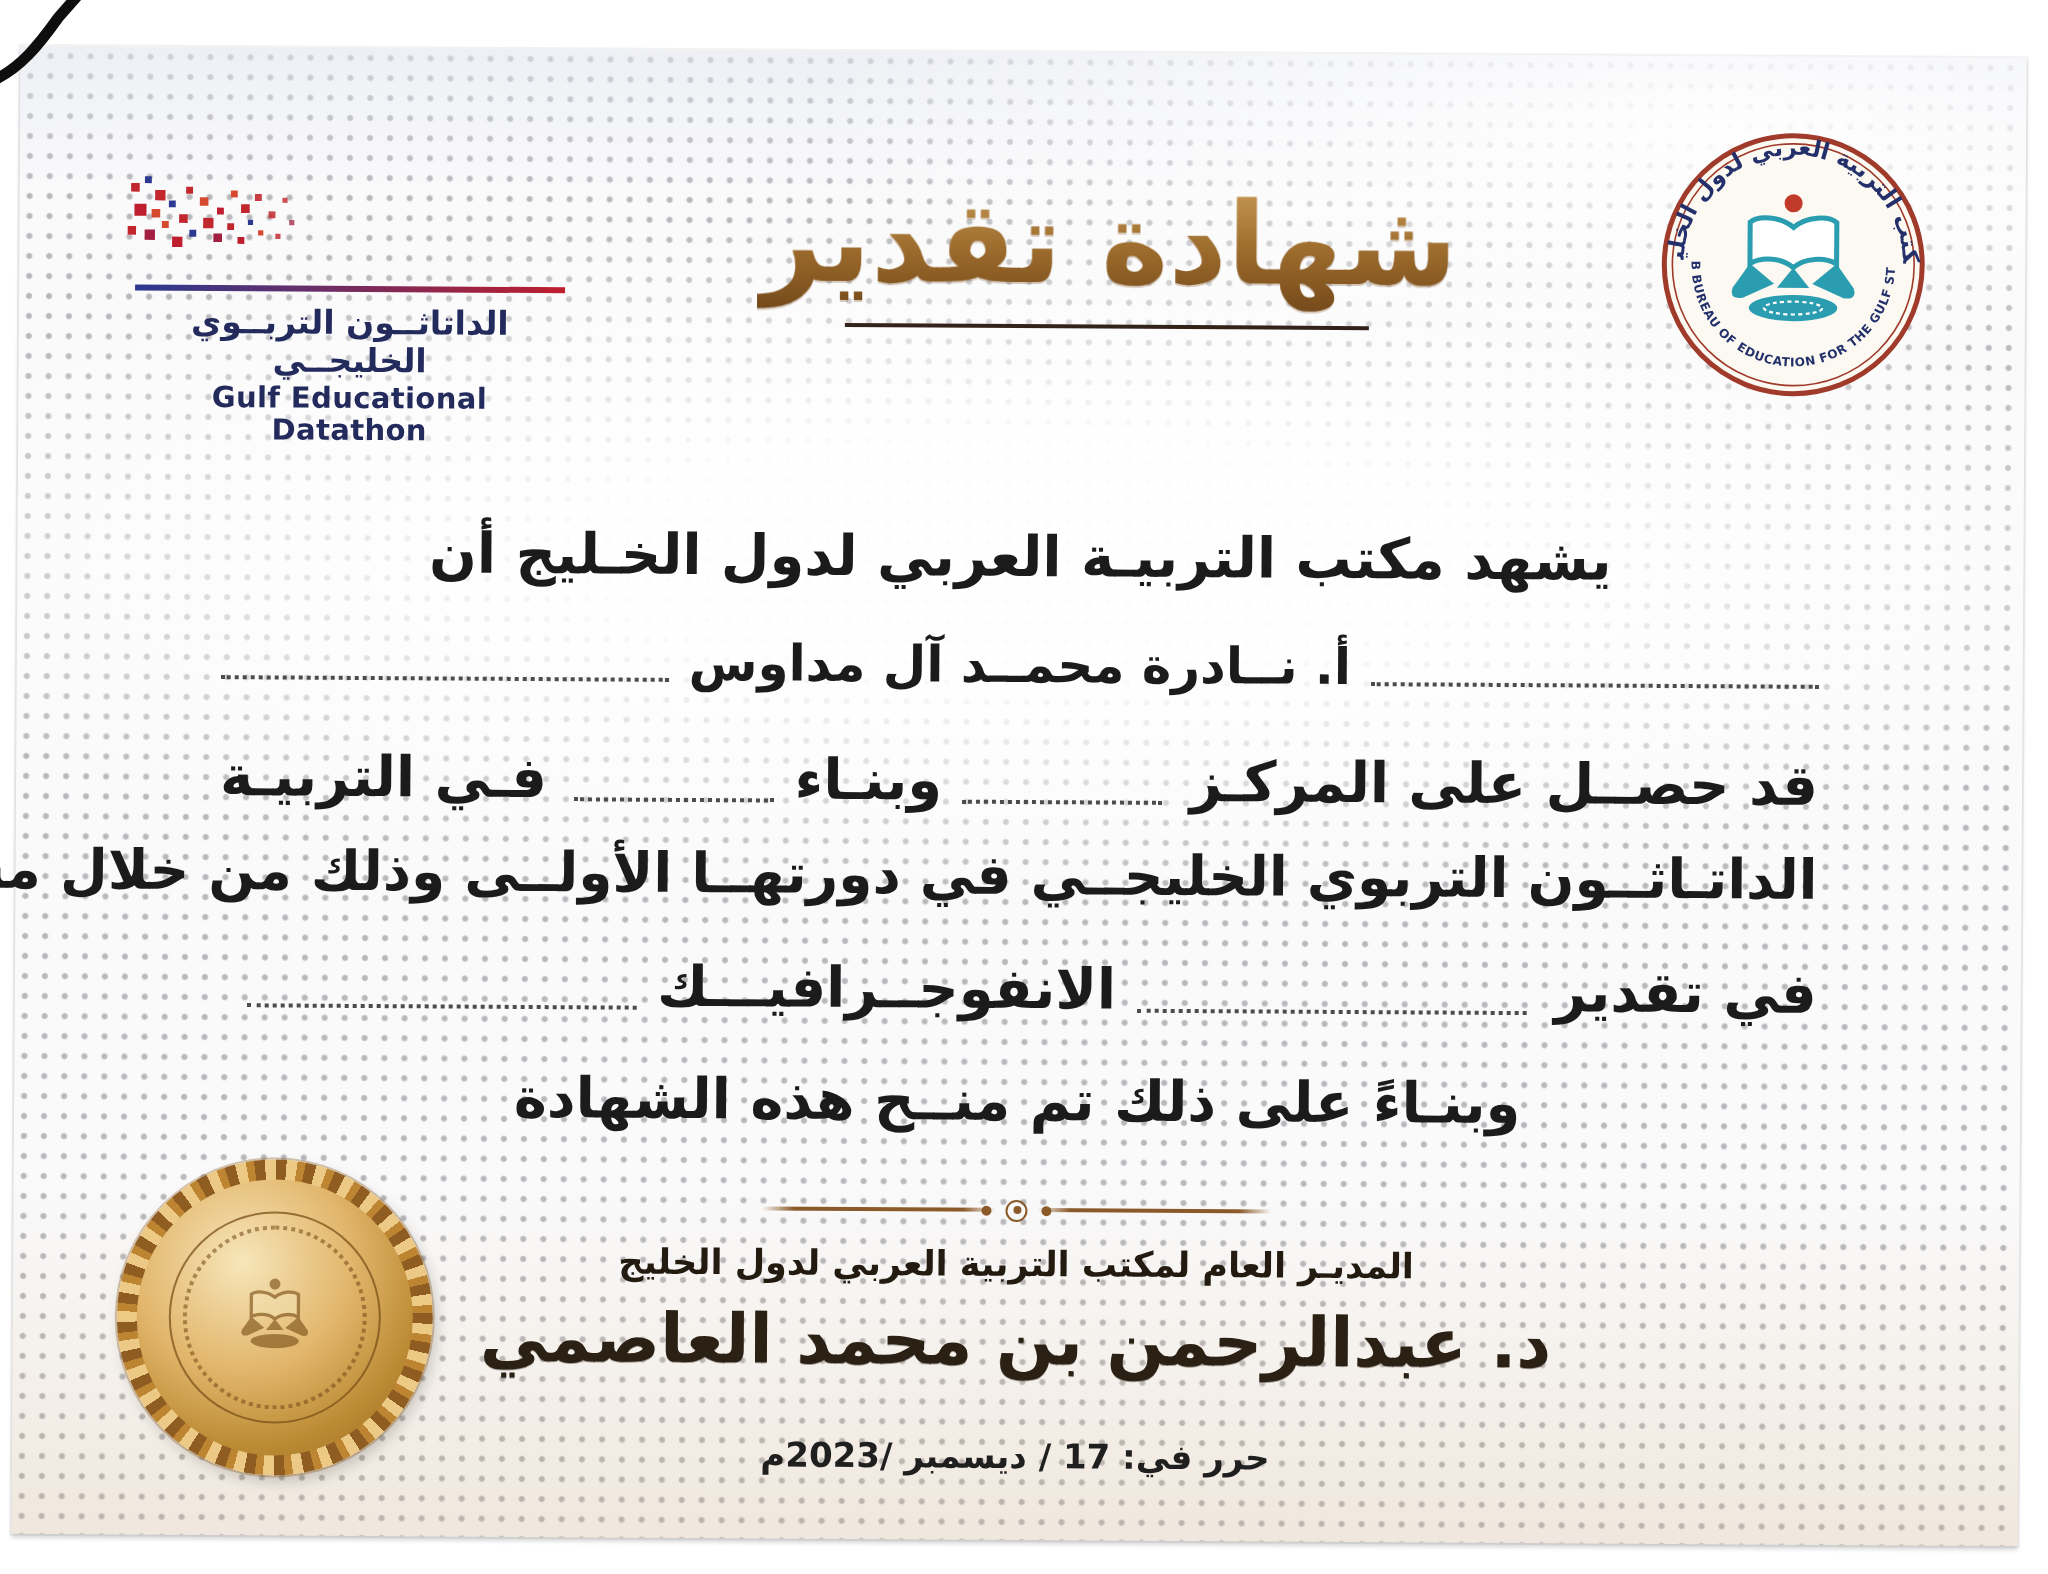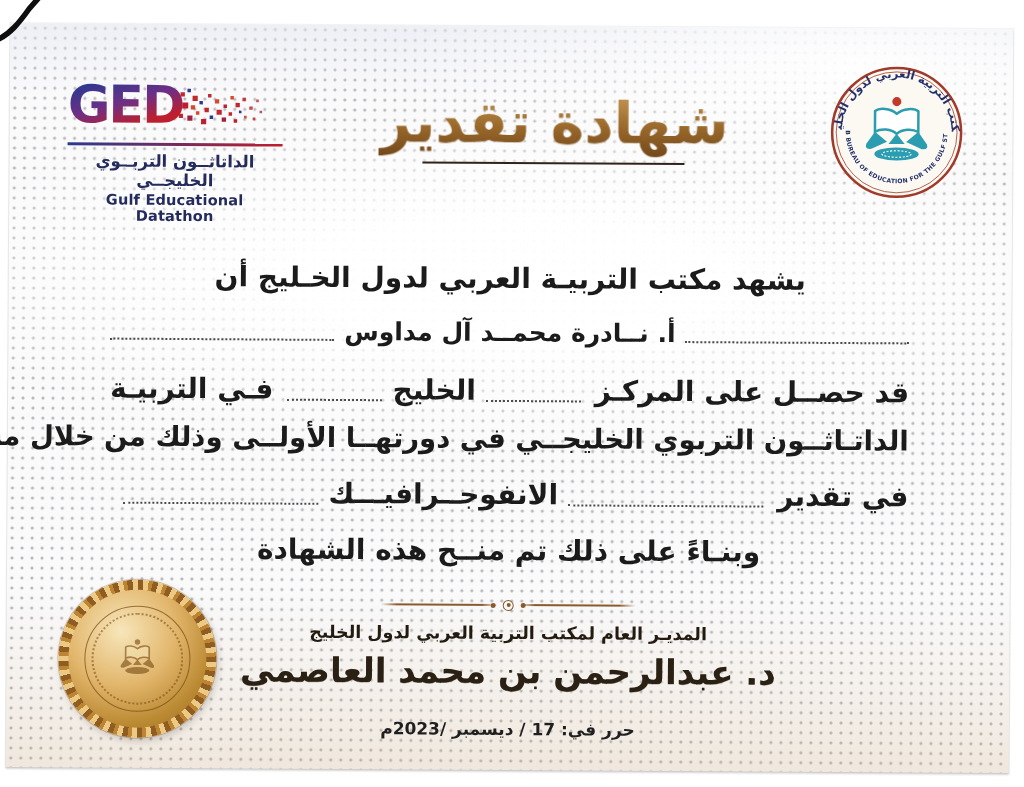--- a/index.html
+++ b/index.html
@@ -87,21 +87,20 @@
 
 <div class="scene">
 
   <div class="paper">
     <div class="content">
 
       <div class="header">
 
         <div class="ged">
           <div class="ged-row">
-            <span class="ged-word">GED</span>
             <svg class="ged-dust" width="86" height="52" viewBox="0 0 100 58">
               <g>
                 <rect x="2" y="6" width="5" height="5" fill="#c1272d"></rect>
                   <rect x="10" y="2" width="4" height="4" fill="#2b3990"></rect>
                 <rect x="16" y="10" width="6" height="6" fill="#c1272d"></rect>
                   <rect x="4" y="18" width="7" height="7" fill="#be1e2d"></rect>
                 <rect x="14" y="21" width="5" height="5" fill="#d6492f"></rect>
                   <rect x="24" y="16" width="4" height="4" fill="#2b3990"></rect>
                 <rect x="0" y="31" width="5" height="5" fill="#c1272d"></rect>
                   <rect x="10" y="33" width="6" height="6" fill="#a31f3f"></rect>
@@ -168,21 +167,21 @@
         <div class="fill-row name-row">
           <span class="dots"></span>
           <span class="line on-line">أ. نــادرة محمــد آل مداوس</span>
           <span class="dots"></span>
         </div>
 
         <div class="fill-row rank-row">
           <span class="line side">قد حصــل على المركـز</span>
           <span class="mid">
             <span class="dots"></span>
-            <span class="line on-line">الخليج</span>
+            <span class="line on-line">وبنـاء</span>
             <span class="dots"></span>
           </span>
           <span class="line side">فـي التربيـة</span>
         </div>
 
         <div class="comp-line">الداتـاثــون التربوي الخليجــي في دورتهــا الأولــى وذلك من خلال مشــاركته</div>
 
         <div class="fill-row track-row">
           <span class="line side">في تقدير</span>
           <span class="mid">

